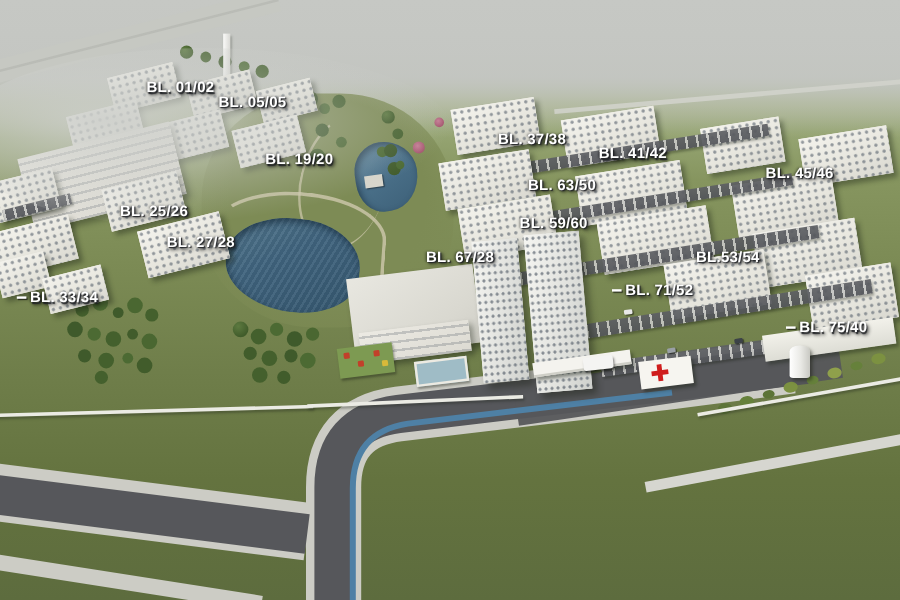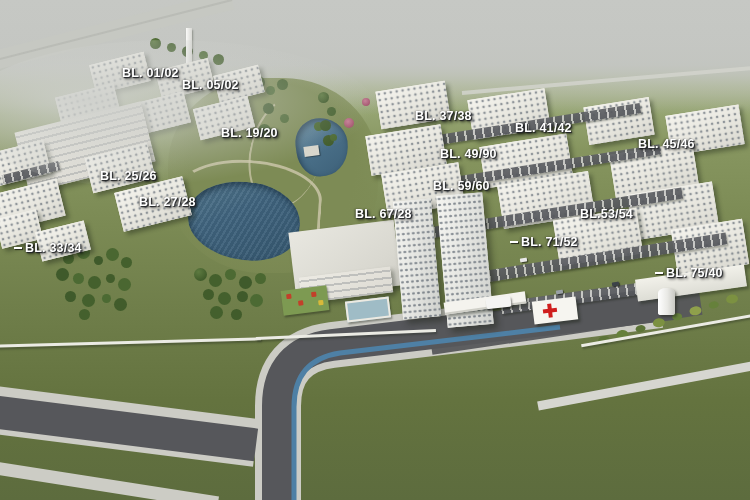--- a/index.html
+++ b/index.html
@@ -264,29 +264,29 @@
   <div class="bus"></div>
   <div class="clinic">
     <div class="cross"></div>
   </div>
   <div class="tank"></div>
 
   <div class="fog-left"></div>
 
   <div style="left:0;top:0;width:729px;height:500px;">
       <div class="blk-label" style="left: 122px; top: 66px;">BL. 01/02</div>
-      <div class="blk-label" style="left: 182px; top: 78px;">BL. 05/02</div>
+      <div class="blk-label" style="left: 182px; top: 78px;">BL. 05/05</div>
       <div class="blk-label" style="left: 187px; top: 126px; padding-left: 34px;">BL. 19/20</div>
       <div class="blk-label" style="left: 100px; top: 169px;">BL. 25/26</div>
       <div class="blk-label" style="left: 139px; top: 195px;">BL. 27/28</div>
       <div class="blk-label leader" style="left: 14px; top: 241px;">BL. 33/34</div>
       <div class="blk-label" style="left: 415px; top: 109px;">BL. 37/38</div>
-      <div class="blk-label" style="left: 515px; top: 121px; text-align: center;">BL. 41/42</div>
+      <div class="blk-label" style="left: 499px; top: 121px; text-align: center;">BL. 41/42</div>
       <div class="blk-label" style="left: 638px; top: 137px;">BL. 45/46</div>
-      <div class="blk-label" style="left: 440px; top: 147px;">BL. 49/90</div>
+      <div class="blk-label" style="left: 440px; top: 147px;">BL. 63/50</div>
       <div class="blk-label" style="left: 580px; top: 164px; margin-top: 43px;">BL.53/54</div>
       <div class="blk-label" style="left: 433px; top: 179px;">BL. 59/60</div>
       <div class="blk-label" style="left: 355px; top: 207px;">BL. 67/28</div>
       <div class="blk-label leader" style="left: 510px; top: 235px;">BL. 71/52</div>
       <div class="blk-label leader" style="left: 655px; top: 266px;">BL. 75/40</div>
     </div>
 
 </div>
 
 </body></html>

